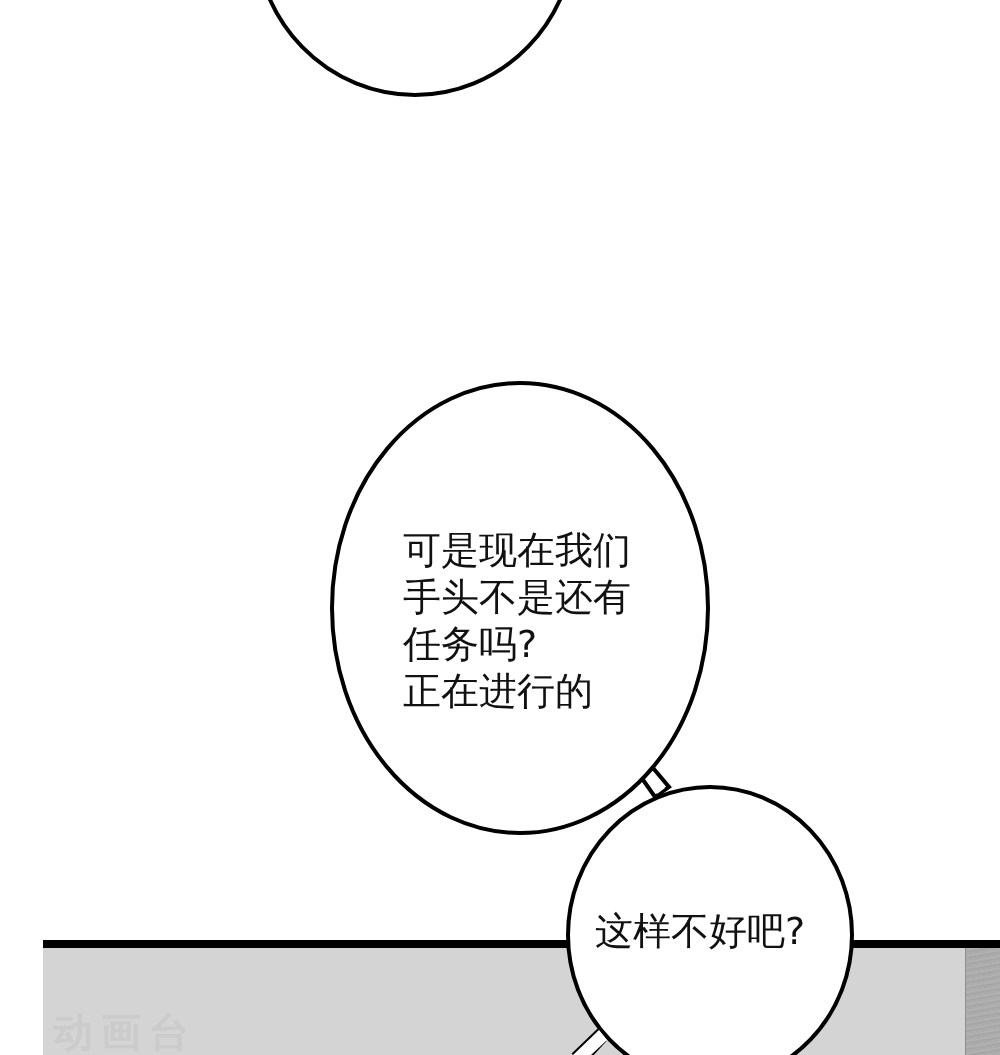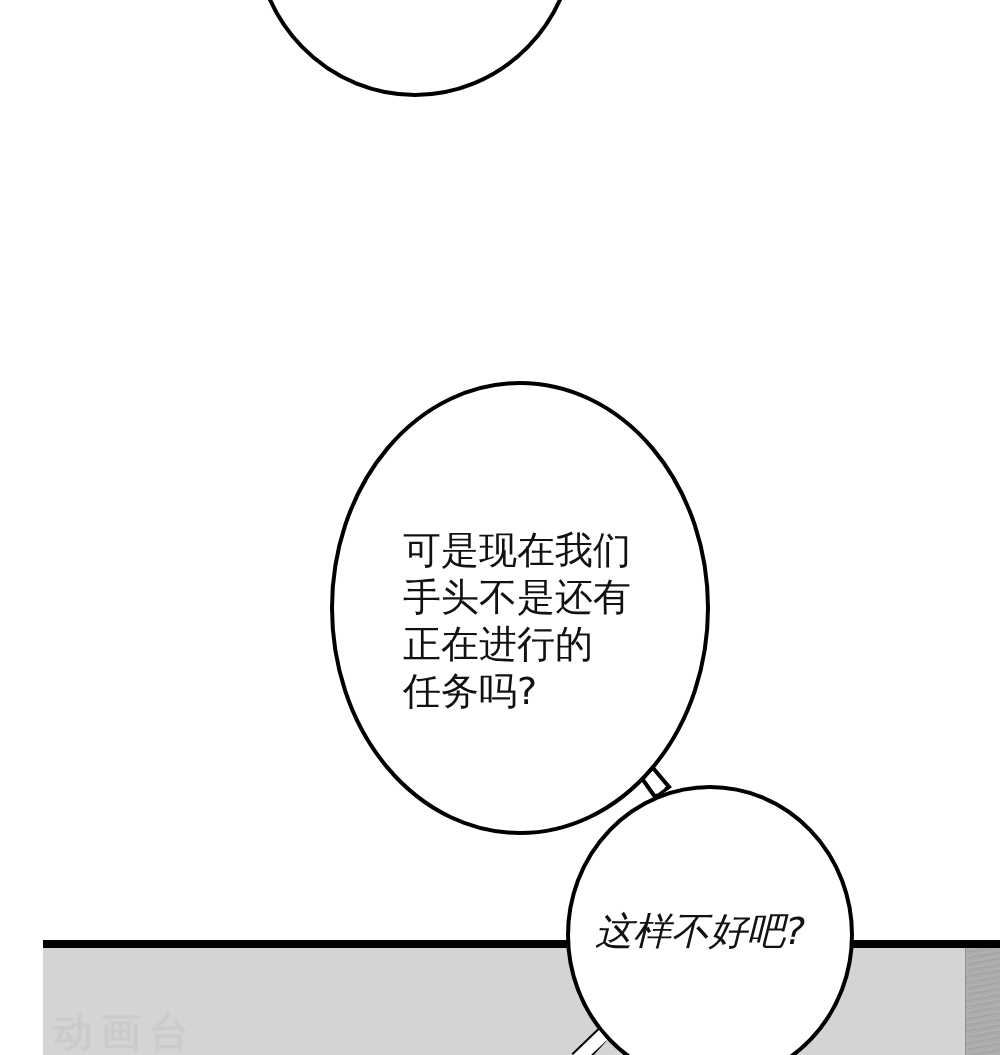--- a/index.html
+++ b/index.html
@@ -25,21 +25,21 @@
     .wm {
       position: absolute; left: 10px; top: 1005px; font-size: 40px; color: #cbcbcb;
       letter-spacing: 8px; font-weight: bold;
     }
     svg { position: absolute; left: 0; top: 0; }
     .bubble-text {
       position: absolute; color: #111; font-size: 38px; line-height: 47px;
       font-family: "DejaVu Sans", sans-serif; white-space: nowrap;
     }
     .t1 { left: 360px; top: 527px; }
-    .t2 { left: 552px; top: 908px; font-style: italic; }
+    .t2 { left: 552px; top: 908px; }
   </style>
 </head>
 <body>
 
 <div class="canvas">
   <div class="lower-panel"></div>
   <div class="texture-strip"></div>
   <div class="wm">动画台</div>
   <div class="panel-border"></div>
 
@@ -55,20 +55,20 @@
 
     <path d="M603 779 L614 794 L622 788 L611 773 Z" fill="#fff" stroke="none"></path>
 
     <path d="M556 1030 L530 1055 M562 1040 L548 1055" fill="none" stroke="#000" stroke-width="4"></path>
     <path d="M556 1030 L564 1040 L548 1055 L530 1055 Z" fill="#fff" stroke="none"></path>
   </svg>
 
   <div class="bubble-text t1">
     <div>可是现在我们</div>
     <div>手头不是还有</div>
+    <div>任务吗?</div>
     <div>正在进行的</div>
-    <div>任务吗?</div>
   </div>
 
   <div class="bubble-text t2">
     <div>这样不好吧?</div>
   </div>
 </div>
 
 </body></html>

